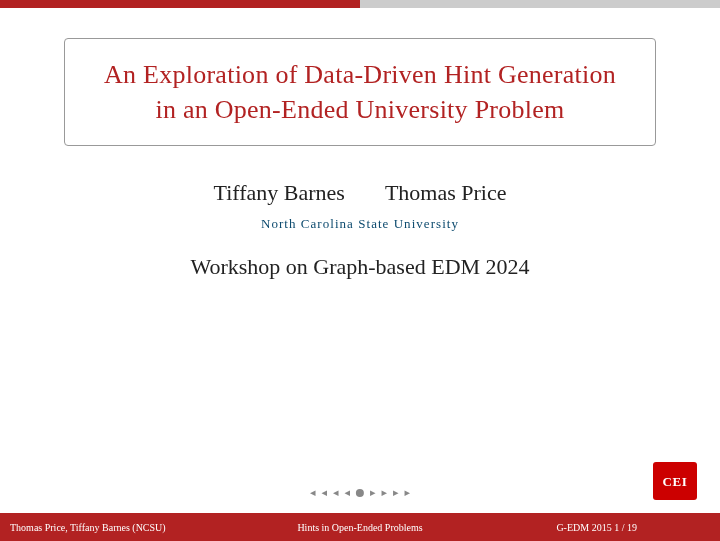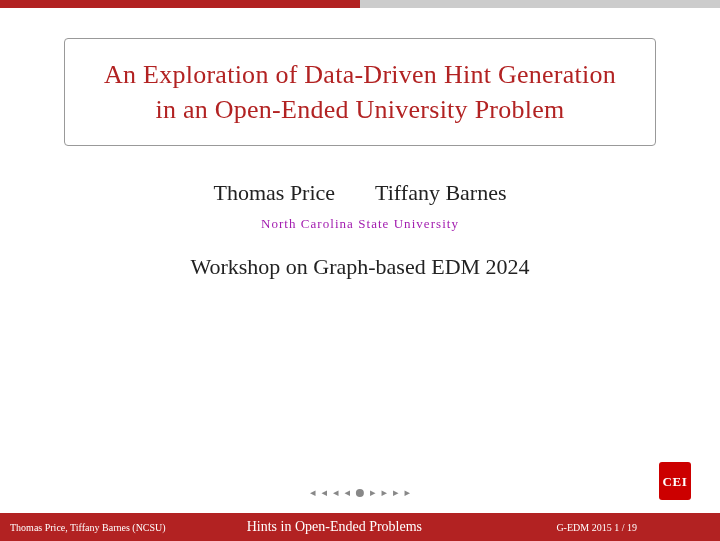--- a/index.html
+++ b/index.html
@@ -79,21 +79,21 @@
     }
     .author-name {
       font-size: 22px;
       color: #222;
       font-weight: normal;
     }
 
     
     .university {
       font-size: 13px;
-      color: #a21caf;
+      color: #0c4a6e;
       margin-top: 10px;
       letter-spacing: 0.08em;
       text-transform: none;
     }
 
     
     .workshop {
       font-size: 22px;
       color: #222;
       margin-top: 22px;
@@ -105,21 +105,21 @@
       position: absolute;
       bottom: 40px;
       right: 20px;
       width: 50px;
       height: 40px;
       display: flex;
       align-items: center;
       justify-content: center;
     }
     .cei-badge {
-      width: 32px;
+      width: 44px;
       height: 38px;
       background: #cc0000;
       border-radius: 3px;
       display: flex;
       align-items: center;
       justify-content: center;
       color: white;
       font-size: 11px;
       font-weight: bold;
       letter-spacing: 0.05em;
@@ -171,23 +171,23 @@
     }
     .bottom-left {
       color: #fff;
       font-size: 10px;
       padding: 0 10px;
       flex: 1;
       white-space: nowrap;
     }
     .bottom-center {
       color: #fff;
-      font-size: 14px;
-      flex: 1;
-      text-align: left;
+      font-size: 10px;
+      flex: 1;
+      text-align: center;
       white-space: nowrap;
     }
     .bottom-right {
       color: #fff;
       font-size: 10px;
       padding: 0 10px;
       flex: 1;
       text-align: center;
       white-space: nowrap;
     }
@@ -205,22 +205,22 @@
   <div class="main-content">
 
     <div class="title-box">
       <div class="title-text">
         <span>An Exploration of Data-Driven Hint Generation</span><br>
         <span>in an Open-Ended University Problem</span>
       </div>
     </div>
 
     <div class="authors-row">
+      <span class="author-name">Tiffany Barnes</span>
       <span class="author-name">Thomas Price</span>
-      <span class="author-name">Tiffany Barnes</span>
     </div>
 
     <div class="university">North Carolina State University</div>
 
     <div class="workshop">Workshop on Graph-based EDM 2024</div>
 
   </div>
 
   <div class="cei-logo">
     <div class="cei-badge">

